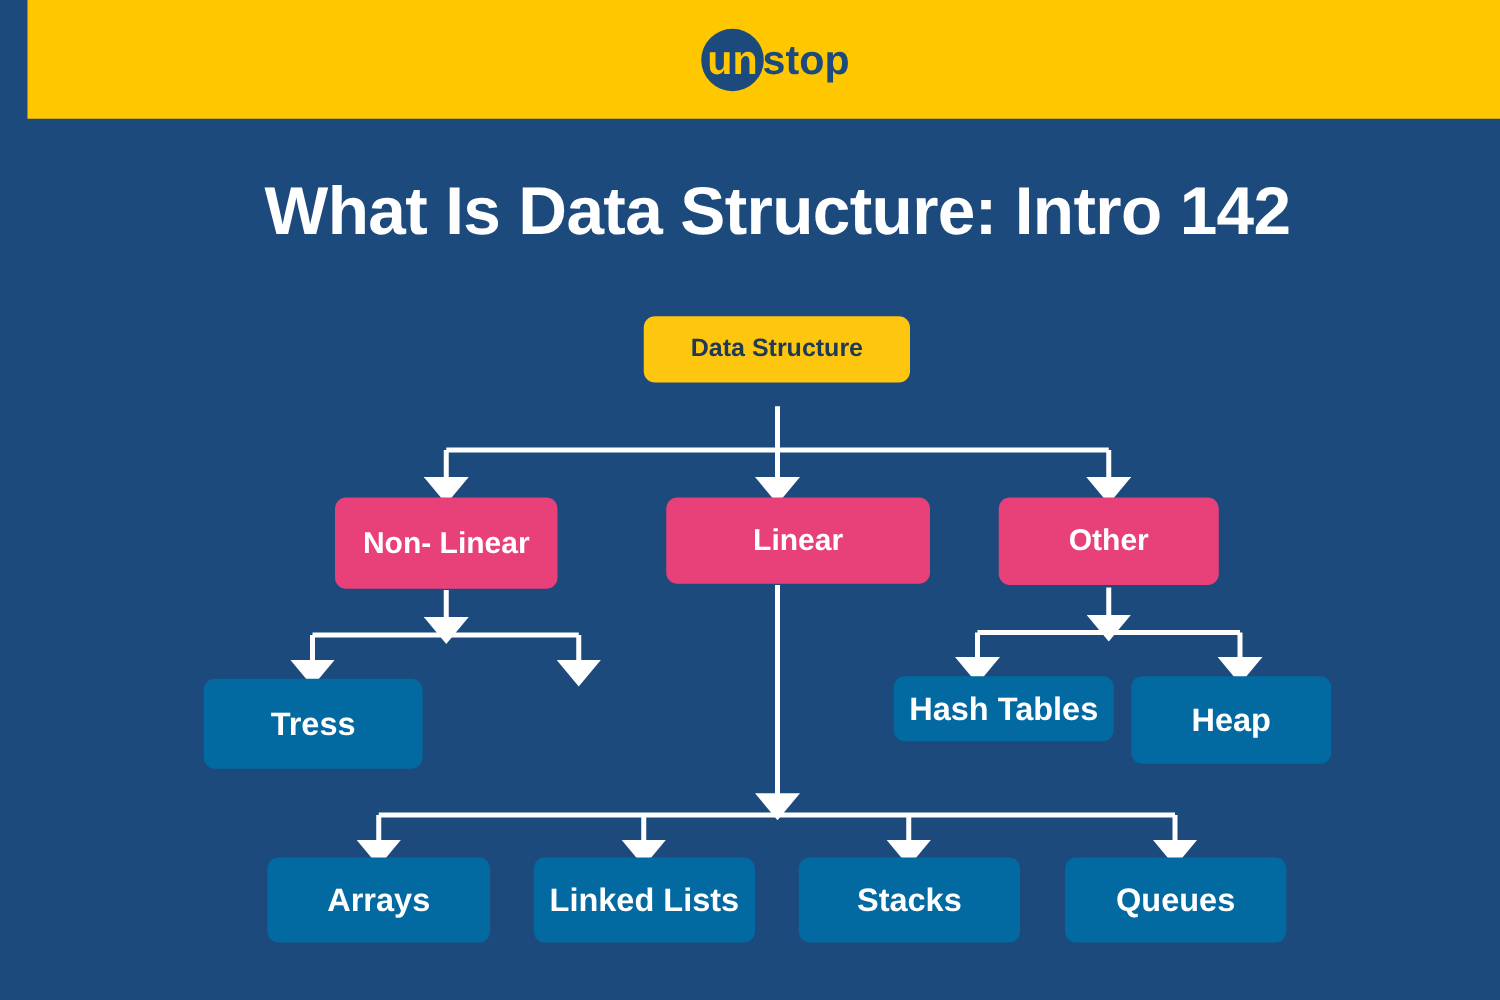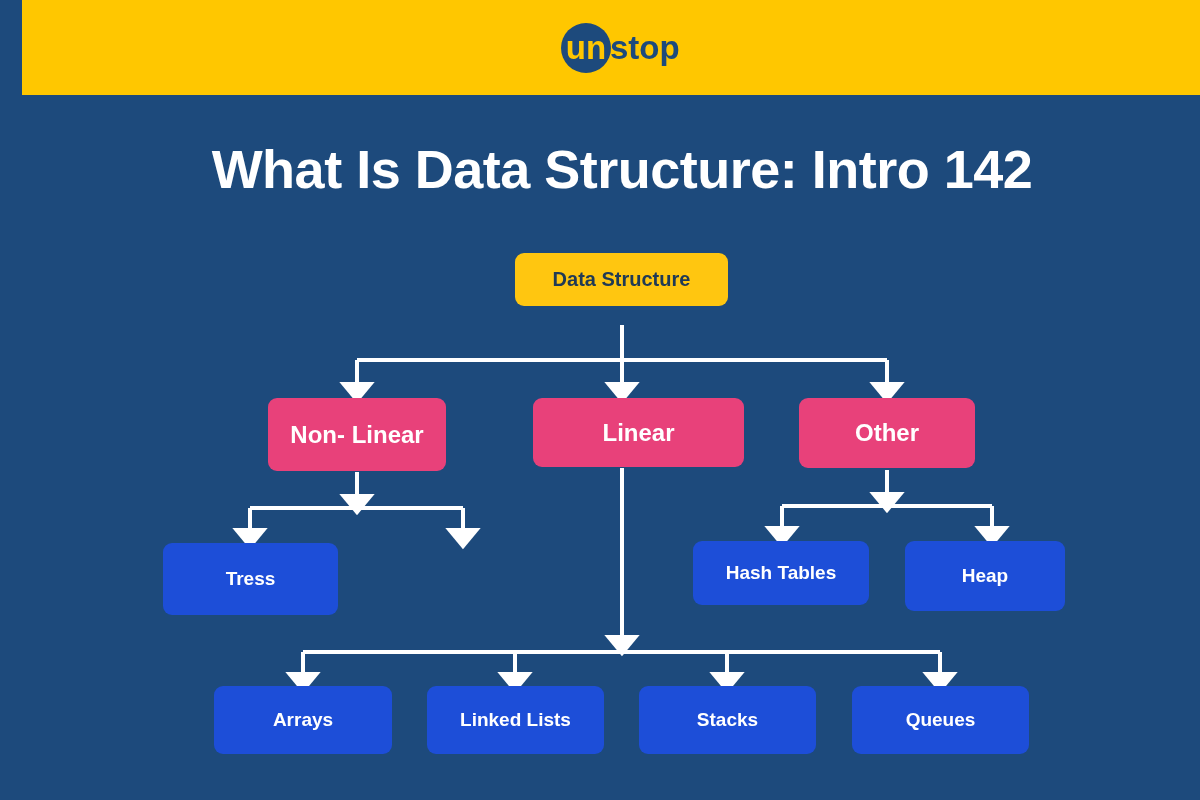--- a/index.html
+++ b/index.html
@@ -86,23 +86,23 @@
     background: #ffc610;
     color: #203a55;
     font-size: 20px;
   }
   .node-cat {
     background: #e8417a;
     color: #ffffff;
     font-size: 24px;
   }
   .node-leaf {
-    background: #1d4ed8;
+    background: #0369a1;
     color: #ffffff;
-    font-size: 19px;
+    font-size: 26px;
   }
 </style>
 </head>
 <body>
 
 <div class="page">
 
   <div class="header-bar">
     <div class="logo">
       <svg width="132" height="56" viewBox="0 0 132 56">
@@ -165,21 +165,21 @@
       <span>Linear</span>
     </div>
     <div class="node node-cat" style="left:777px; top:398px; width:176px; height:70px;">
       <span>Other</span>
     </div>
 
     <div class="node node-leaf" style="left:141px; top:543px; width:175px; height:72px;">
       <span>Tress</span>
     </div>
 
-    <div class="node node-leaf" style="left:671px; top:541px; width:176px; height:64px;">
+    <div class="node node-leaf" style="left:693px; top:541px; width:176px; height:52px;">
       <span>Hash Tables</span>
     </div>
     <div class="node node-leaf" style="left:883px; top:541px; width:160px; height:70px;">
       <span>Heap</span>
     </div>
 
     <div class="node node-leaf" style="left:192px; top:686px; width:178px; height:68px;">
       <span>Arrays</span>
     </div>
     <div class="node node-leaf" style="left:405px; top:686px; width:177px; height:68px;">

